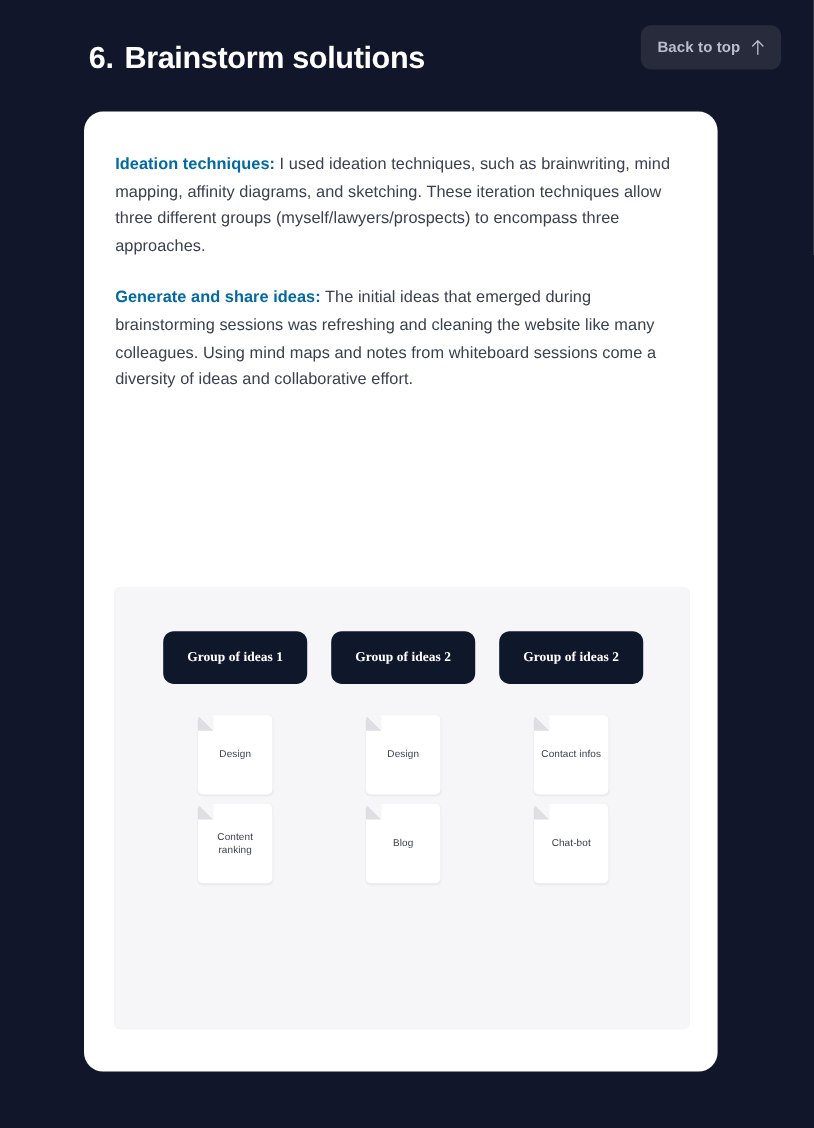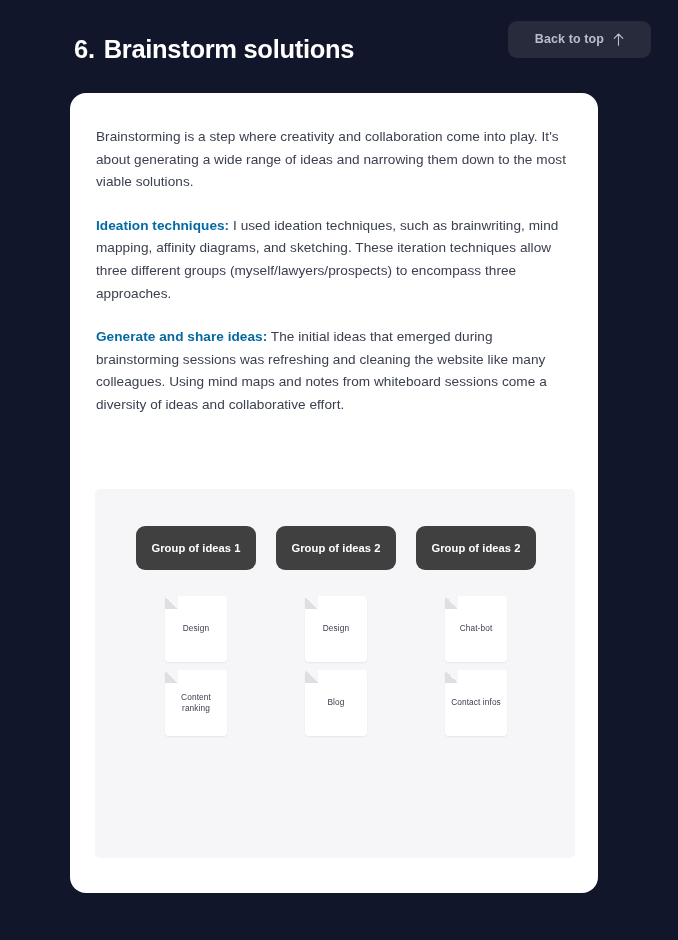--- a/index.html
+++ b/index.html
@@ -50,21 +50,21 @@
   .page-title .ttl { display: inline-block; margin-top: 20px; }
 
   .back-to-top {
     display: flex;
     align-items: center;
     gap: 9px;
     background: #272b3c;
     color: #b9bdcc;
     border: none;
     border-radius: 9px;
-    padding: 12px 27px;
+    padding: 12px 14px;
     font-family: "Liberation Sans", sans-serif;
     font-size: 12.5px;
     font-weight: bold;
     letter-spacing: 0.1px;
     cursor: pointer;
     line-height: 1;
   }
   .back-to-top .arrow-up {
     display: inline-block;
     width: 11px;
@@ -127,32 +127,32 @@
 
   .group-col {
     width: 120px;
     display: flex;
     flex-direction: column;
   }
 
   .group-pill {
     width: 120px;
     height: 44px;
-    background: #404040;
+    background: #0f172a;
     border-radius: 9px;
     display: flex;
     align-items: center;
     justify-content: center;
     color: #ffffff;
     font-size: 11.2px;
     font-weight: bold;
     letter-spacing: 0.05px;
     border: none;
     cursor: pointer;
-    font-family: Liberation Sans, sans-serif;
+    font-family: Liberation Serif, serif;
     margin-bottom: 26px;
   }
 
   .notes {
     display: flex;
     flex-direction: column;
     gap: 8px;
     padding-left: 29px;
   }
 
@@ -213,23 +213,20 @@
       <span class="arrow-up">
         <svg width="11" height="13" viewBox="0 0 11 13" fill="none" xmlns="http://www.w3.org/2000/svg">
           <path d="M5.5 12.2 V1.3 M1.2 5.3 L5.5 1.0 L9.8 5.3" stroke="#b9bdcc" stroke-width="1.1" stroke-linecap="round" stroke-linejoin="round"></path>
         </svg>
       </span>
     </button>
   </div>
 
   <div class="card">
 
-    <p class="para">
-      <span>Brainstorming is a step where creativity and collaboration come into play. It's about generating a wide range of ideas and narrowing them down to the most viable solutions.</span>
-    </p>
 
     <p class="para">
       <span class="lead">Ideation techniques:</span><span> I used ideation techniques, such as brainwriting, mind mapping, affinity diagrams, and sketching. These iteration techniques allow three different groups (myself/lawyers/prospects) to encompass three approaches.</span>
     </p>
 
     <p class="para">
       <span class="lead">Generate and share ideas:</span><span> The initial ideas that emerged during brainstorming sessions was refreshing and cleaning the website like many colleagues. Using mind maps and notes from whiteboard sessions come a diversity of ideas and collaborative effort.</span>
     </p>
   </div>
 
@@ -262,25 +259,25 @@
             <span class="note-label">Blog</span>
           </div>
         </div>
       </div>
 
       <div class="group-col">
         <button class="group-pill">Group of ideas 2</button>
         <div class="notes">
           <div class="note">
             <span class="fold"></span>
+            <span class="note-label">Contact infos</span>
+          </div>
+          <div class="note">
+            <span class="fold"></span>
             <span class="note-label">Chat-bot</span>
-          </div>
-          <div class="note">
-            <span class="fold"></span>
-            <span class="note-label">Contact infos</span>
           </div>
         </div>
       </div>
 
     </div>
   </div>
 
 </div>
 
 </body></html>

